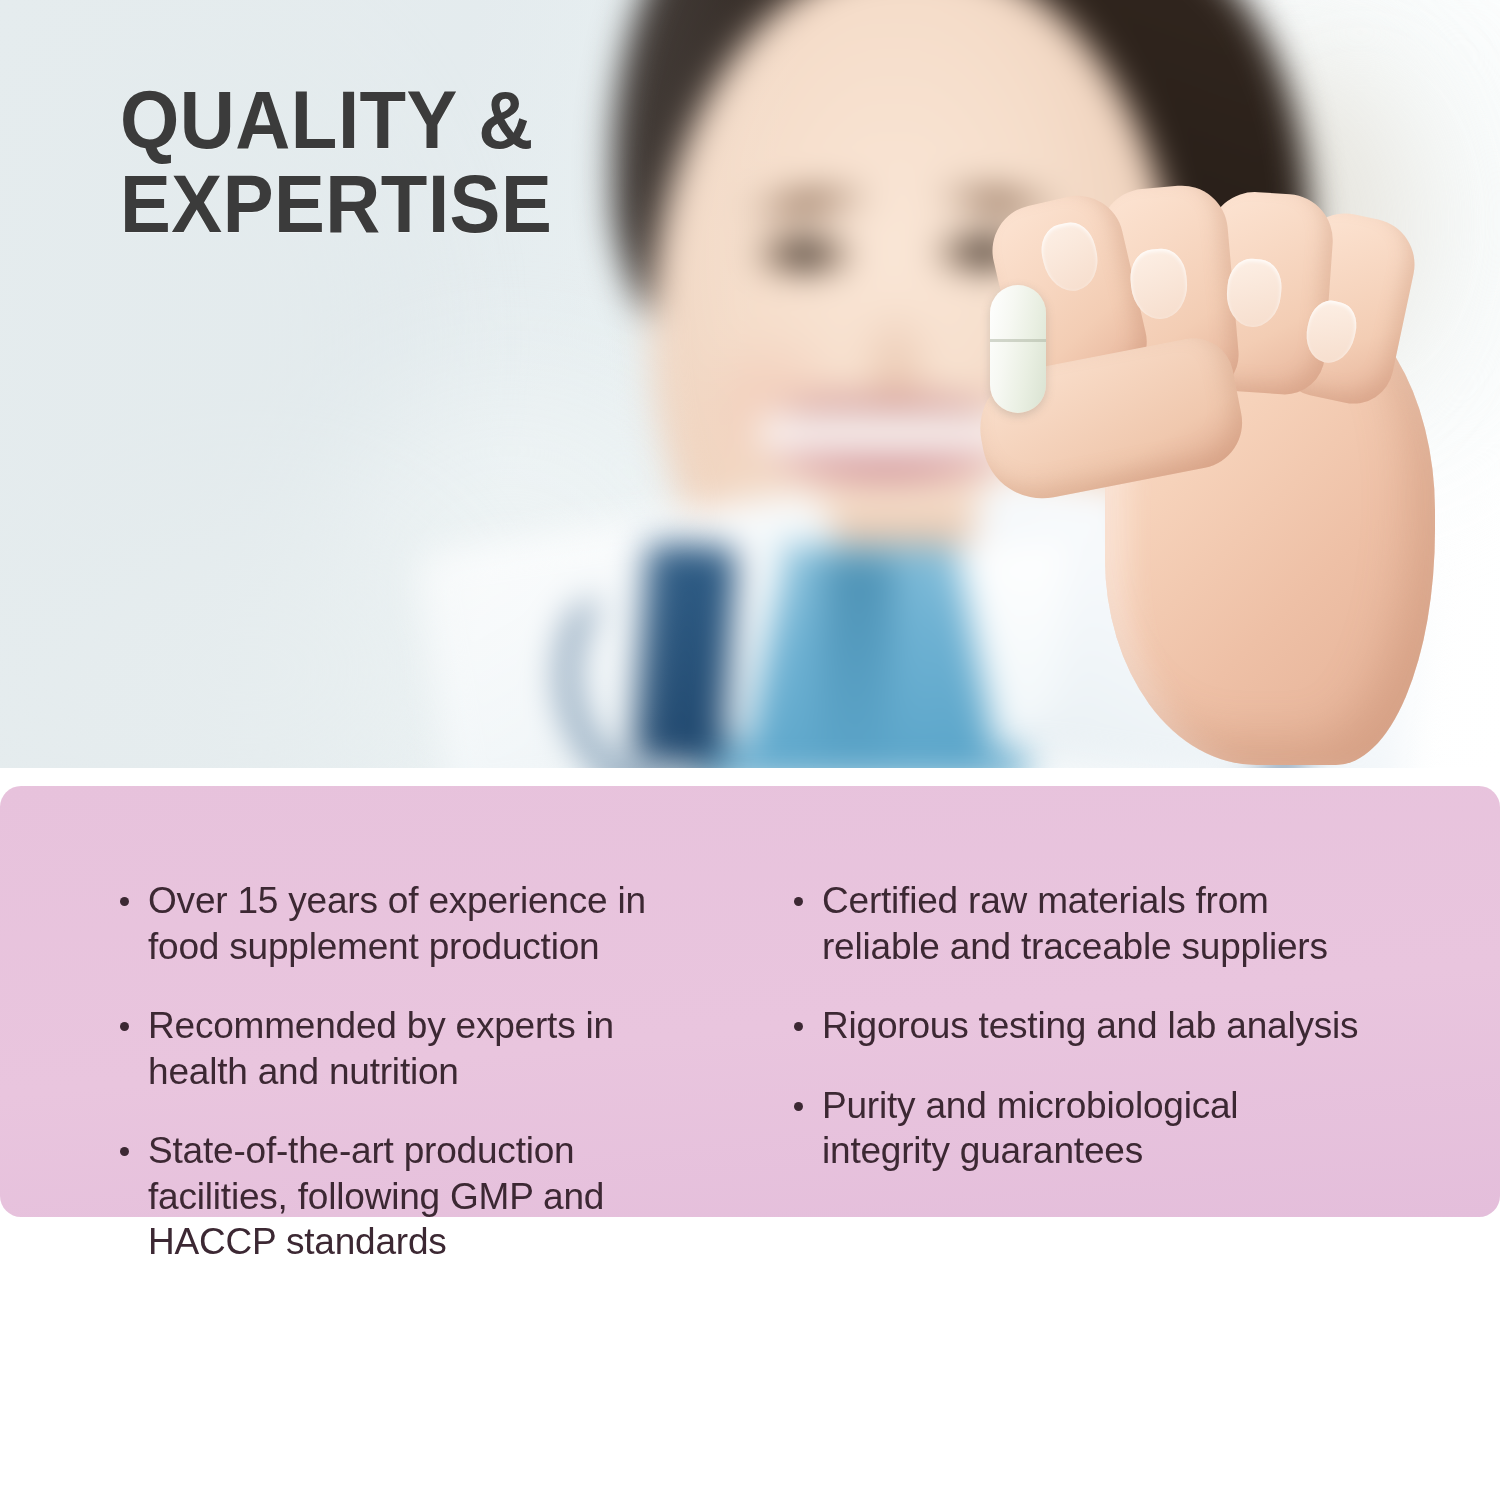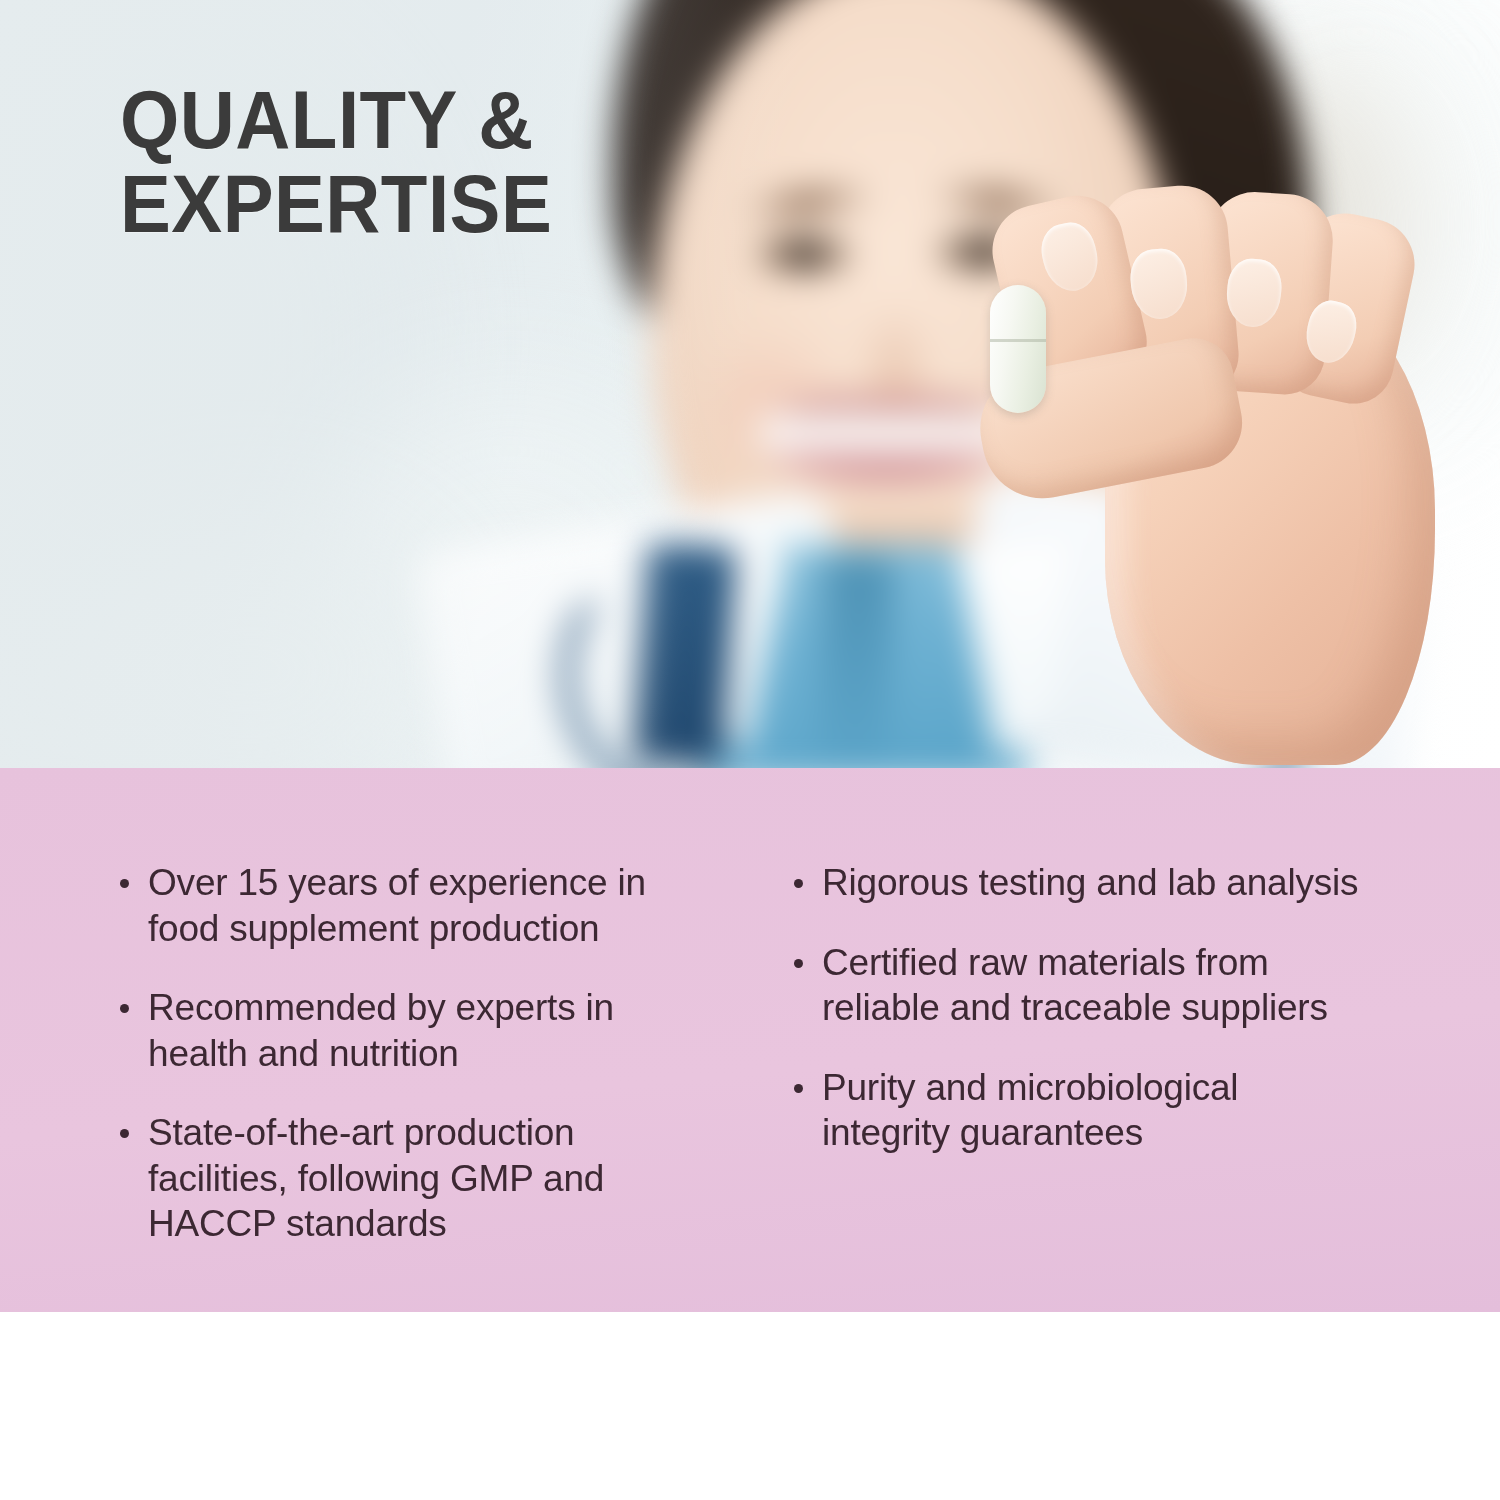--- a/index.html
+++ b/index.html
@@ -134,23 +134,24 @@
   .hero-title{
     position:absolute;left:120px;top:78px;width:620px;
     font-weight:bold;font-size:82px;line-height:1.02;
     letter-spacing:.5px;color:#3b3b3b;
     transform:scaleX(.93);transform-origin:left top;
     text-shadow:0 1px 0 rgba(255,255,255,.35);
   }
 
   
   .band{
-    position:absolute;left:0;top:768px;width:1500px;height:544px;
+    position:absolute;left:0;top:786px;width:1500px;height:431px;
     background:linear-gradient(175deg,#e7c2dc 0%,#e9c5de 55%,#e4bedb 100%);
     display:flex;
+    border-radius:21px;
   }
   .col{box-sizing:border-box;padding-top:92px;}
   .col-left{width:700px;padding-left:118px;padding-right:20px;}
   .col-right{width:690px;padding-left:92px;padding-right:30px;}
   ul.blist{list-style:none;margin:0;padding:0;}
   ul.blist li{
     position:relative;padding-left:30px;margin-bottom:34px;
     font-size:37px;line-height:1.23;color:#3c2833;
     font-family:"Liberation Sans",sans-serif;
     letter-spacing:-.2px;
@@ -241,21 +242,21 @@
   <div class="band">
     <div class="col col-left">
       <ul class="blist">
         <li>Over 15 years of experience in food supplement production</li>
         <li>Recommended by experts in health and nutrition</li>
         <li>State-of-the-art production facilities, following GMP and HACCP standards</li>
       </ul>
     </div>
     <div class="col col-right">
       <ul class="blist">
+        <li>Certified raw materials from reliable and traceable suppliers</li>
         <li>Rigorous testing and lab analysis</li>
-        <li>Certified raw materials from reliable and traceable suppliers</li>
         <li>Purity and microbiological integrity guarantees</li>
       </ul>
     </div>
   </div>
 
 
 </div>
 
 </body></html>

